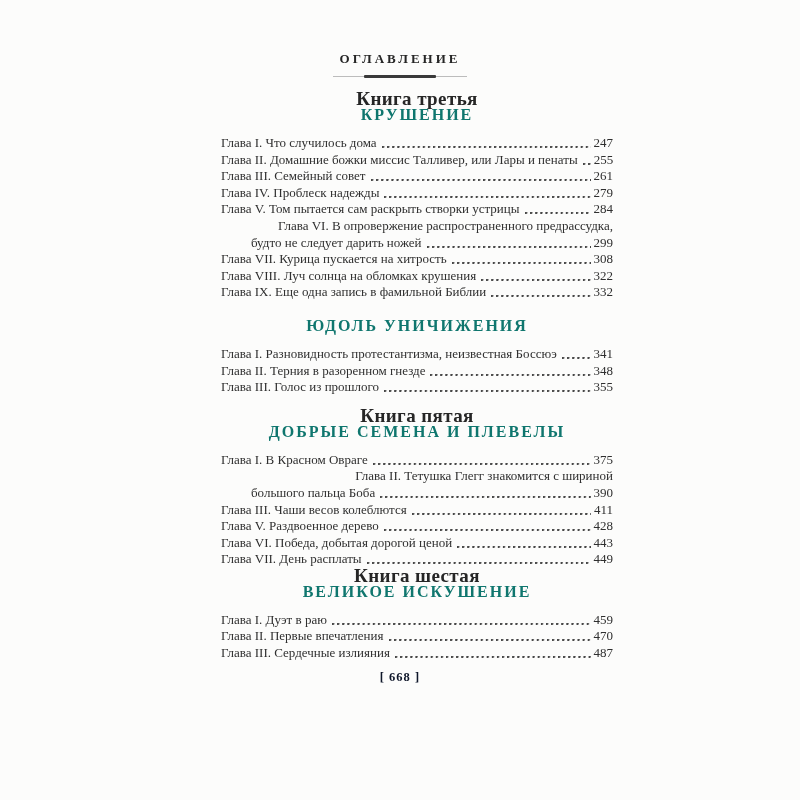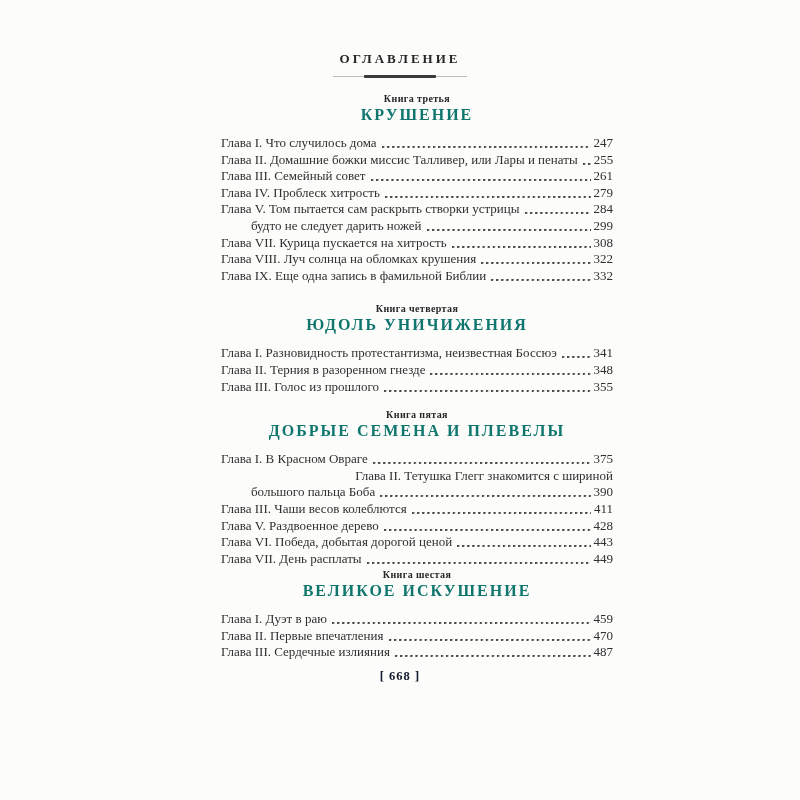--- a/index.html
+++ b/index.html
@@ -20,21 +20,21 @@
     color:#262626;
   }
   .rule{position:relative;width:134px;height:3px;margin:9px auto 0;}
   .rule-line{position:absolute;left:0;right:0;top:1px;height:1px;background:#bcbcbc;}
   .rule-bar{position:absolute;left:50%;top:0;transform:translateX(-50%);width:72px;height:3px;background:#3a3a3a;border-radius:1px;}
   .sec{text-align:center;}
   .sec.s0{margin-top:13px;}
   .sec.s1{margin-top:17px;}
   .sec.s2{margin-top:12px;}
   .sec.s3{margin-top:0;}
-  .book-label{font-size:10px;line-height:15px;font-weight:bold;color:#262626;letter-spacing:0.4px;}
+  .book-label{font-size:19px;line-height:15px;font-weight:bold;color:#262626;letter-spacing:0.4px;}
   .book-title{font-size:16px;line-height:16px;font-weight:bold;color:#0f766e;letter-spacing:2px;margin-top:1px;}
   .list{margin-top:12px;text-align:right;font-size:13px;line-height:16.6px;}
   .row{display:flex;align-items:flex-end;}
   .t{white-space:nowrap;}
   .t.indent{padding-left:30px;}
   .l1{white-space:nowrap;}
   .leader{
     flex:1 1 auto;min-width:8px;height:16.6px;
     margin-left:5px;margin-right:3px;
     background-image:radial-gradient(circle at 1.1px 1.1px,#474747 1.05px,rgba(0,0,0,0) 1.35px);
@@ -70,30 +70,31 @@
           <span class="t">Глава II. Домашние божки миссис Талливер, или Лары и пенаты</span>
           <span class="leader"></span>
           <span class="pg">255</span>
         </div>
         <div class="row">
           <span class="t">Глава III. Семейный совет</span>
           <span class="leader"></span>
           <span class="pg">261</span>
         </div>
         <div class="row">
-          <span class="t">Глава IV. Проблеск хитрость</span>
+          <span class="t">Глава IV. Проблеск надежды</span>
           <span class="leader"></span>
           <span class="pg">279</span>
         </div>
         <div class="row">
           <span class="t">Глава V. Том пытается сам раскрыть створки устрицы</span>
           <span class="leader"></span>
           <span class="pg">284</span>
         </div>
         <div>
+          <div class="l1">Глава VI. В опровержение распространенного предрассудка,</div>
           <div class="row">
             <span class="t indent">будто не следует дарить ножей</span>
             <span class="leader"></span>
             <span class="pg">299</span>
           </div>
         </div>
         <div class="row">
           <span class="t">Глава VII. Курица пускается на хитрость</span>
           <span class="leader"></span>
           <span class="pg">308</span>
@@ -105,21 +106,20 @@
         </div>
         <div class="row">
           <span class="t">Глава IX. Еще одна запись в фамильной Библии</span>
           <span class="leader"></span>
           <span class="pg">332</span>
         </div>
       </div>
     </div>
 
     <div class="sec s1">
-      <div class="book-label">Книга четвертая</div>
       <div class="book-title">ЮДОЛЬ УНИЧИЖЕНИЯ</div>
       <div class="list">
         <div class="row">
           <span class="t">Глава I. Разновидность протестантизма, неизвестная Боссюэ</span>
           <span class="leader"></span>
           <span class="pg">341</span>
         </div>
         <div class="row">
           <span class="t">Глава II. Терния в разоренном гнезде</span>
           <span class="leader"></span>

